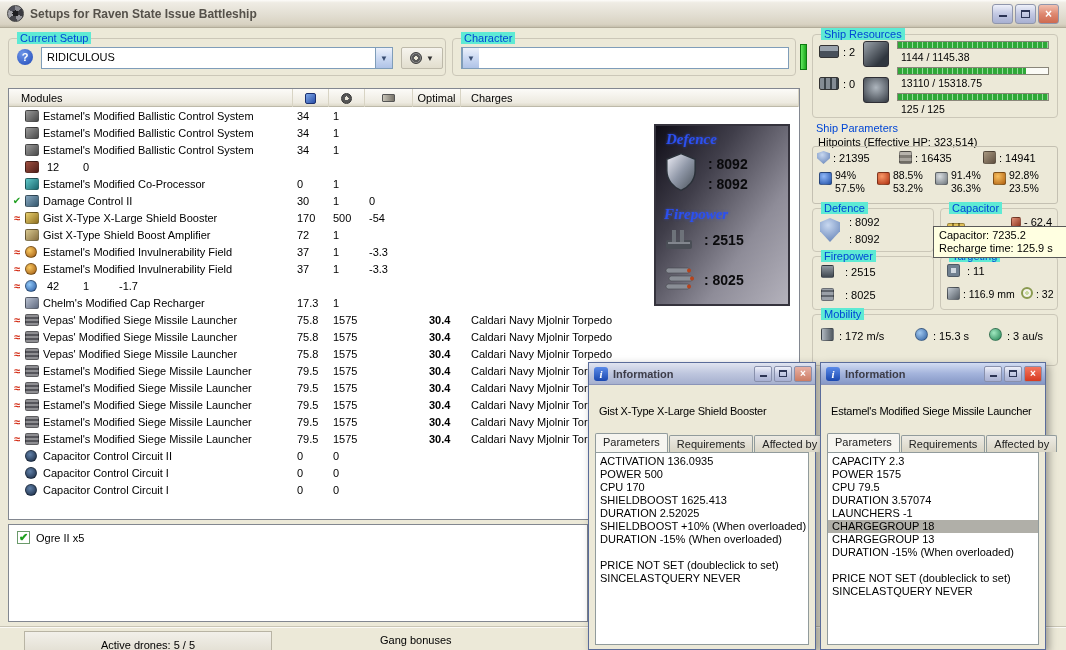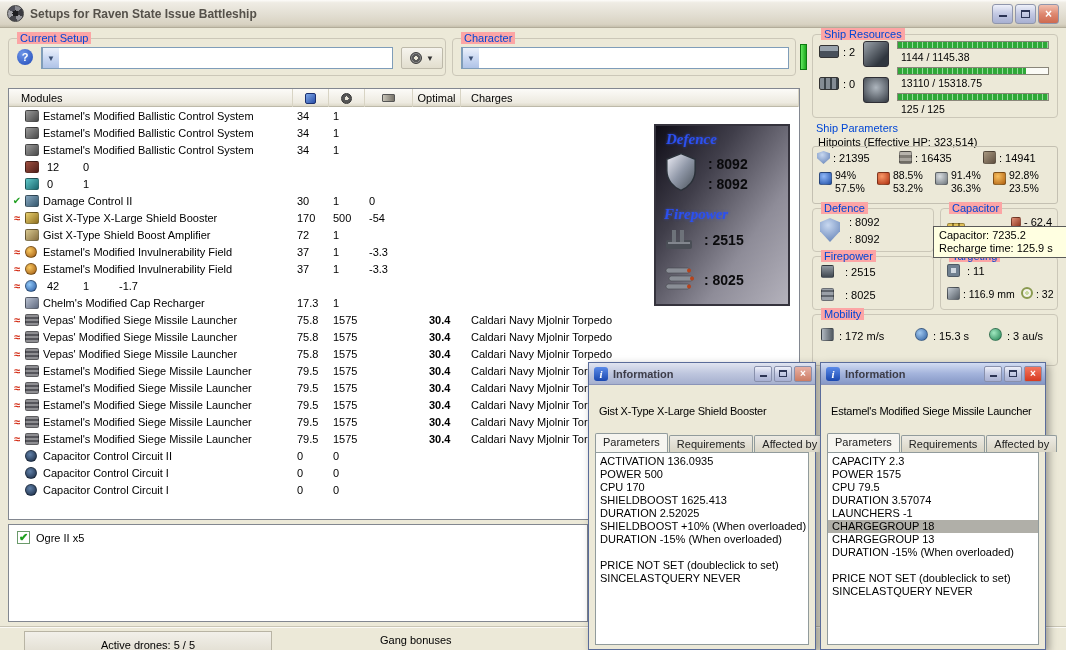--- a/index.html
+++ b/index.html
@@ -17,21 +17,21 @@
   .titlebar .title { flex:1; font-weight:bold; font-size:12px; color:#55514A; }
   .winbtns { display:flex; gap:2px; }
   .tbtn { width:21px; height:20px; border-radius:3px; border:1px solid #9096AC; display:flex; align-items:center; justify-content:center; font-size:12px; font-weight:bold; cursor:default; }
   .tbtn.minb,.tbtn.maxb { background:linear-gradient(#EEF0FA,#C2C8E2 50%,#A8B0D2); color:#2C3454; }
   .tbtn.closeb { background:linear-gradient(#F2C0B0,#DE8870 50%,#CE6A50); color:#fff; }
   .g-min { width:8px; height:7px; border-bottom:2px solid #2C3454; }
   .g-max { width:9px; height:8px; border:1px solid #2C3454; border-top-width:2px; }
 
   
   .group { position:absolute; border:1px solid #CBC7B8; border-radius:4px; }
-  .glabel { position:absolute; top:-7px; left:8px; background:#fca5a5; padding:0 3px; color:#0046D5; font-size:11px; white-space:nowrap; }
+  .glabel { position:absolute; top:-7px; left:8px; background:#5eead4; padding:0 3px; color:#0046D5; font-size:11px; white-space:nowrap; }
   #gSetup { left:8px; top:38px; width:438px; height:38px; }
   #gChar  { left:452px; top:38px; width:344px; height:38px; }
   #gRes   { left:812px; top:34px; width:246px; height:84px; }
 
   .helpico { position:absolute; left:8px; top:10px; width:16px; height:16px; border-radius:50%;
     background:radial-gradient(circle at 35% 30%,#6E96E8,#1E48B8); color:#fff; font-weight:bold; font-size:11px;
     display:flex; align-items:center; justify-content:center; }
   .combo { position:absolute; height:22px; background:#fff; border:1px solid #7F9DB9; display:flex; align-items:stretch; }
   .combo .cval { flex:1; padding:3px 5px 0; white-space:nowrap; overflow:hidden; }
   .combo .carrow { width:17px; background:linear-gradient(180deg,#ECF1FB,#CBD9F2 50%,#AFC3E7); border-left:1px solid #7F9DB9; display:flex; align-items:center; justify-content:center; color:#3A4E72; font-size:8px; }
@@ -186,20 +186,21 @@
           <span class="g-max"></span>
         </div>
       <div class="tbtn closeb">×</div>
     </div>
   </div>
 
   <div class="group" id="gSetup">
     <span class="glabel">Current Setup</span>
     <div class="helpico">?</div>
     <div class="combo" id="comboSetup">
+      <span class="cval">RIDICULOUS</span>
       <span class="carrow">▼</span>
     </div>
     <div class="toolsbtn">
       <span class="gearico"></span>
       <span class="dar">▼</span>
     </div>
   </div>
 
   <div class="group" id="gChar">
     <span class="glabel">Character</span>
@@ -292,20 +293,21 @@
           <span class="c-pg">0</span>
           <span class="c-cap"></span>
           <span class="c-opt"></span>
           <span class="c-chg"></span>
         </div>
         <div class="mrow">
           <span class="c-st"></span>
           <span class="c-ic">
             <span class="micon ic-cop"></span>
           </span>
+          <span class="c-name">Estamel's Modified Co-Processor</span>
           <span class="c-cpu">0</span>
           <span class="c-pg">1</span>
           <span class="c-cap"></span>
           <span class="c-opt"></span>
           <span class="c-chg"></span>
         </div>
         <div class="mrow">
           <span class="c-st chk">✔</span>
           <span class="c-ic">
             <span class="micon ic-dc"></span>

